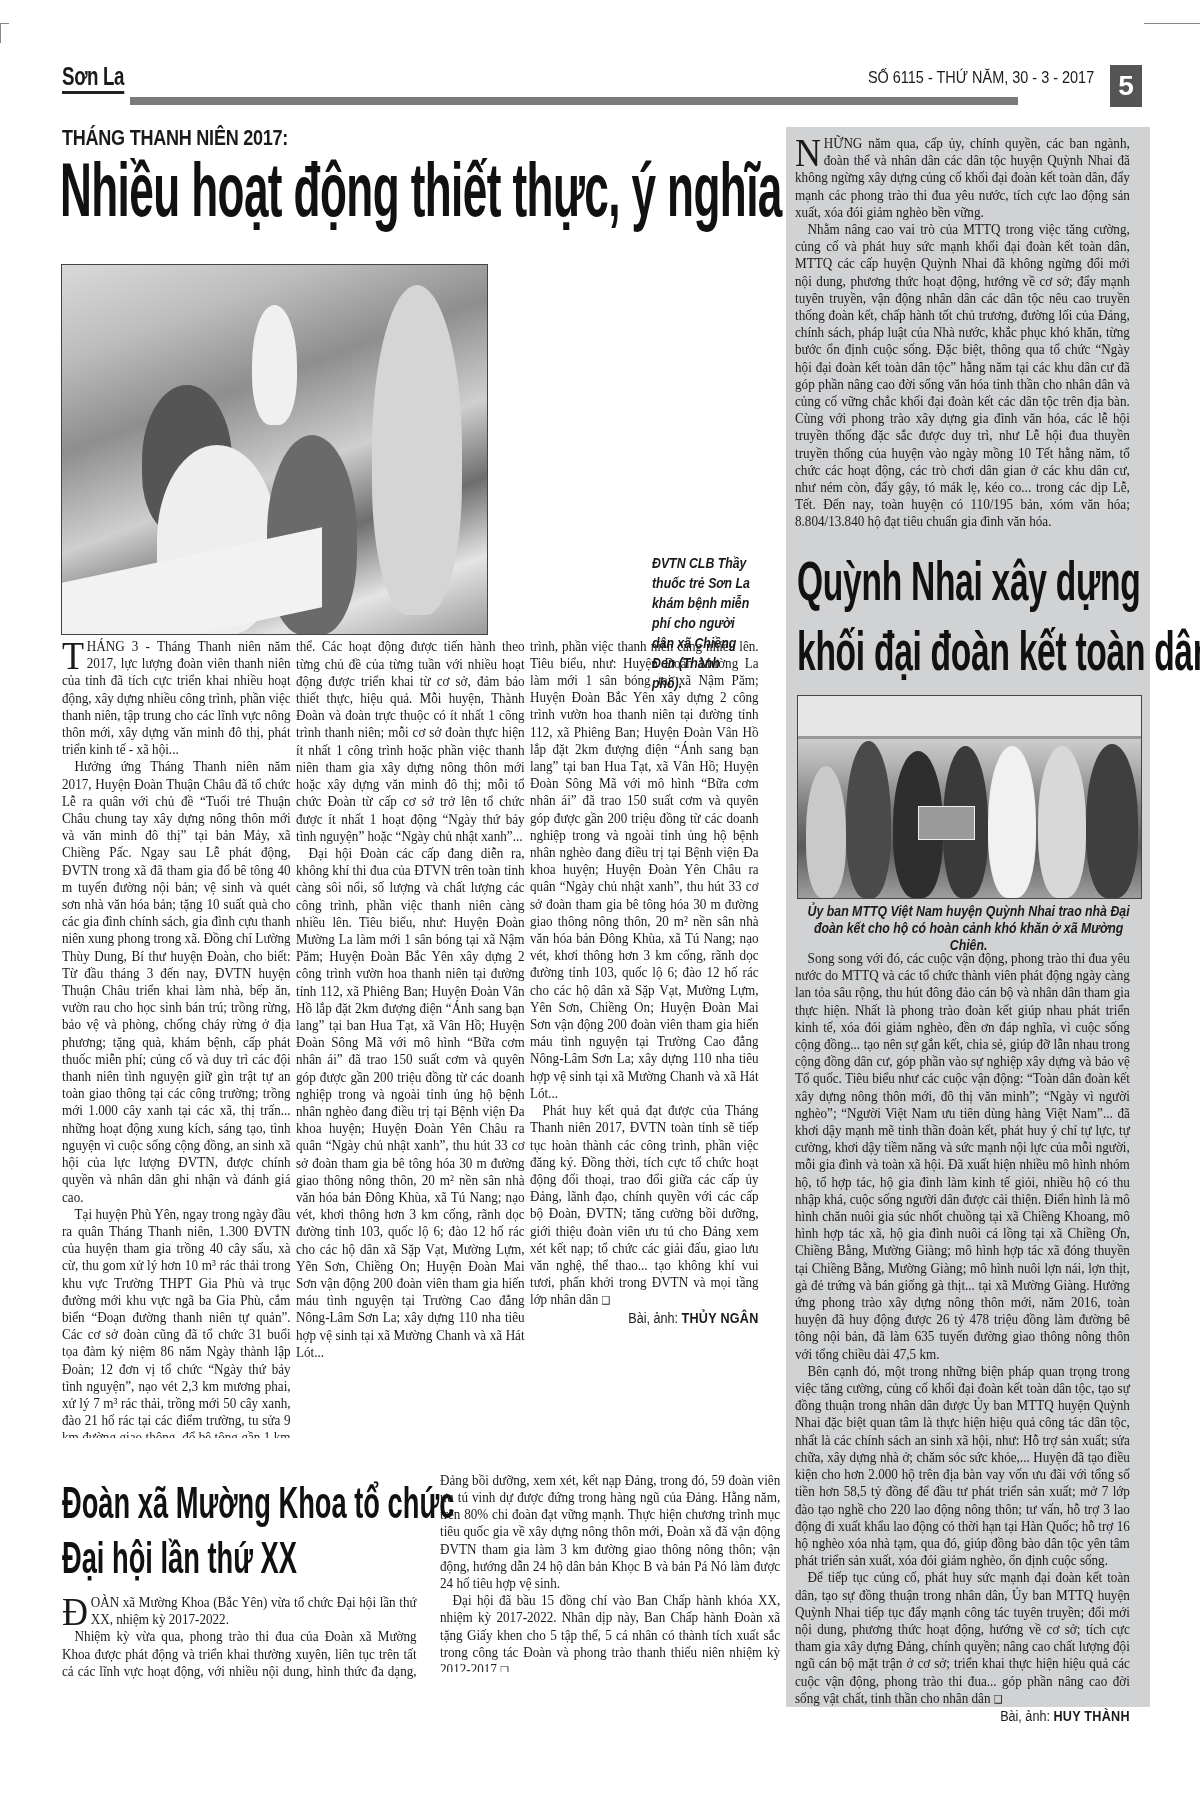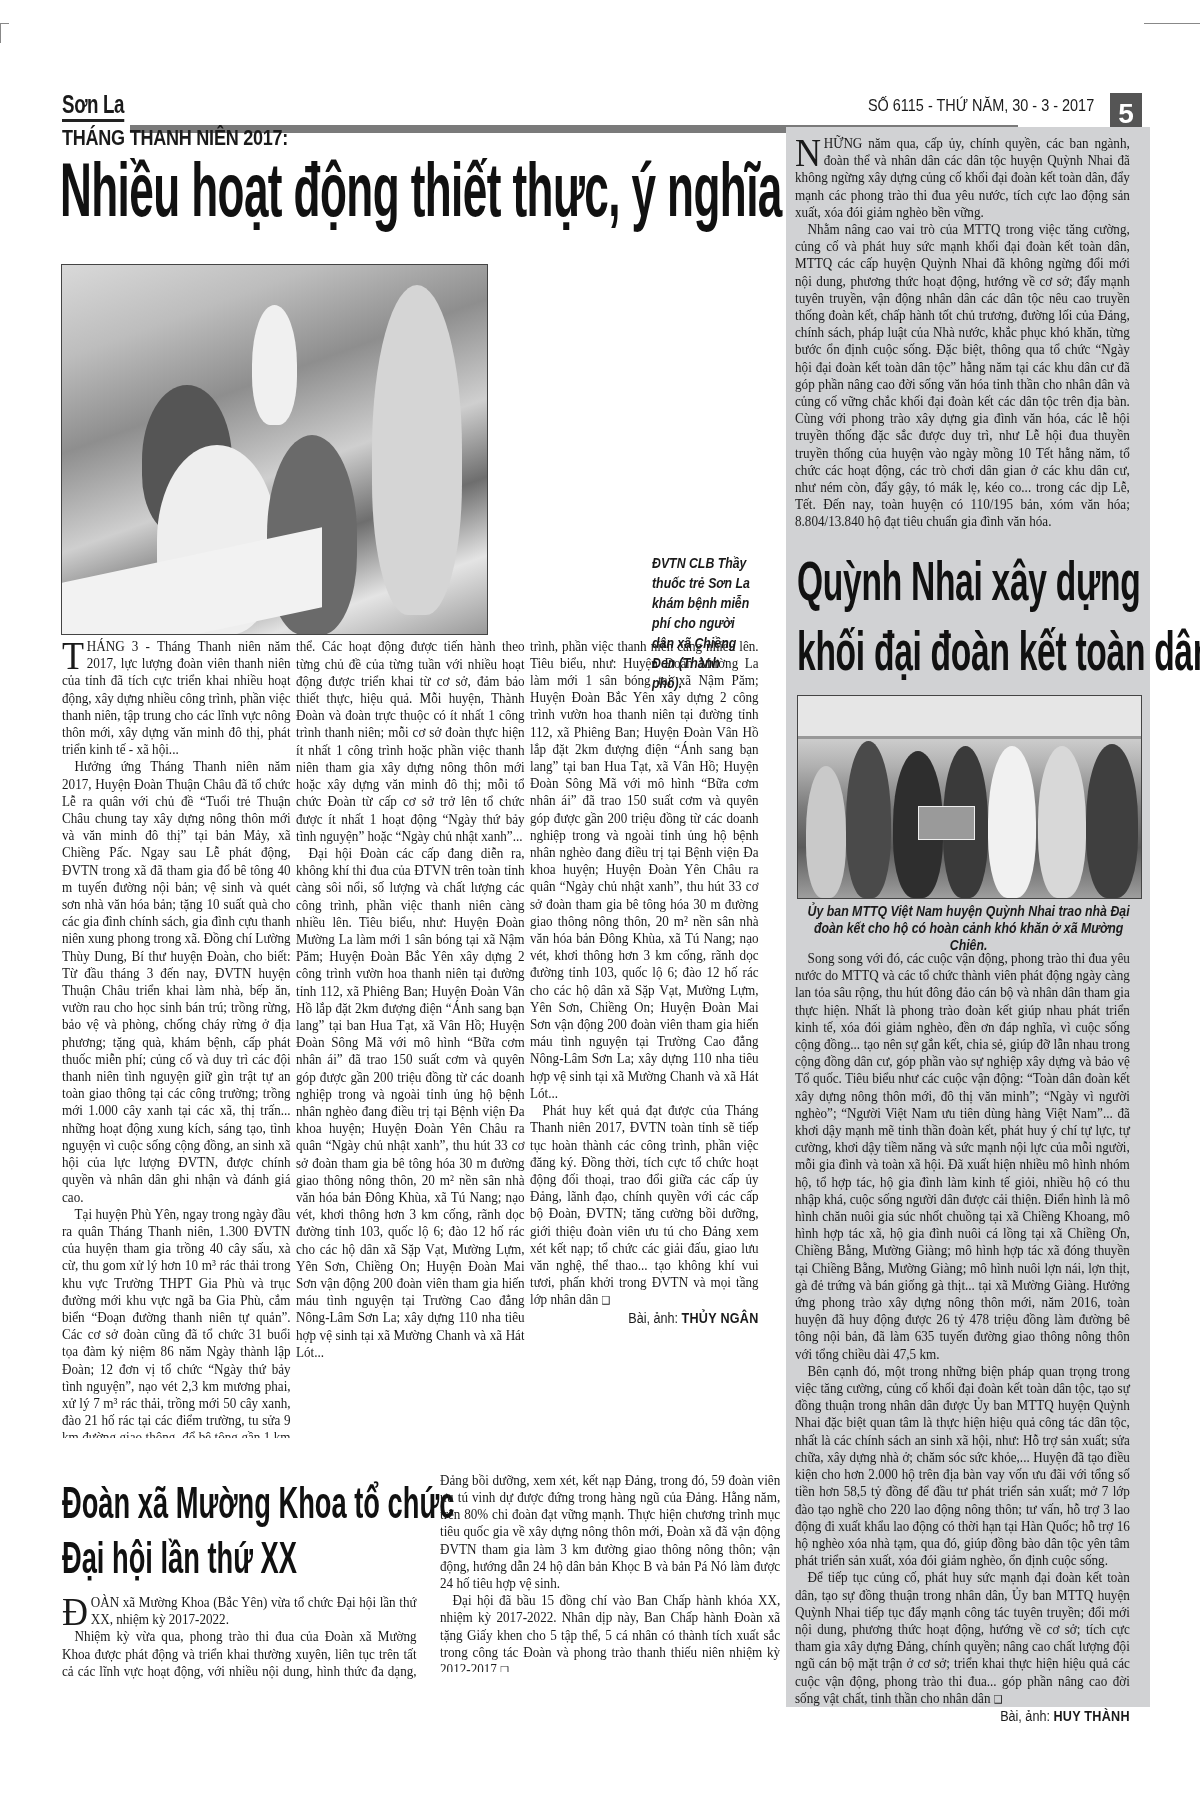--- a/index.html
+++ b/index.html
@@ -1,18 +1,18 @@
 <!DOCTYPE html>
 <html><head>
 <meta charset="utf-8">
 <style>
   html, body { margin: 0; padding: 0; background: #ffffff; }
   body { width: 1200px; height: 1800px; position: relative; overflow: hidden; font-family: "Liberation Serif", serif; color: #1a1a1a; }
   .crop-mark { position: absolute; background: #888; }
-  .header { position: absolute; left: 62px; top: 58px; width: 1080px; height: 50px; margin-top: 28px; }
+  .header { position: absolute; left: 62px; top: 58px; width: 1080px; height: 50px; }
   .section-name { position: absolute; left: 0; top: 4px; font-family: "Liberation Sans", sans-serif; font-weight: bold; font-size: 25px; transform: scaleX(0.75); transform-origin: left; letter-spacing: -0.5px; border-bottom: 3px solid #222; padding-bottom: 0px; }
   .header-bar { position: absolute; left: 68px; top: 39px; width: 888px; height: 8px; background: #7a7a7a; }
   .issue-info { position: absolute; right: 48px; top: 10px; font-family: "Liberation Sans", sans-serif; font-size: 17px; transform: scaleX(0.85); transform-origin: right; white-space: nowrap; }
   .page-num { position: absolute; right: 0; top: 7px; width: 32px; height: 42px; background: #555; color: #fff; font-family: "Liberation Sans", sans-serif; font-weight: bold; font-size: 28px; text-align: center; line-height: 42px; }
 
   .kicker { position: absolute; left: 62px; top: 125px; font-family: "Liberation Sans", sans-serif; font-size: 22px; font-weight: bold; transform: scaleX(0.82); transform-origin: left; white-space: nowrap; letter-spacing: -0.3px; }
   .headline { position: absolute; left: 60px; top: 148px; font-family: "Liberation Sans", sans-serif; font-weight: bold; font-size: 76px; line-height: 84px; transform: scaleX(0.58); transform-origin: left; white-space: nowrap; letter-spacing: -1px; color: #111; }
 
   .photo { position: absolute; border: 1px solid #444; overflow: hidden; }
   .photo1 { left: 61px; top: 264px; width: 425px; height: 369px; background: linear-gradient(160deg, #d9d9d9 0%, #bdbdbd 18%, #8e8e8e 36%, #cfcfcf 55%, #6e6e6e 70%, #e4e4e4 85%, #9a9a9a 100%); }

